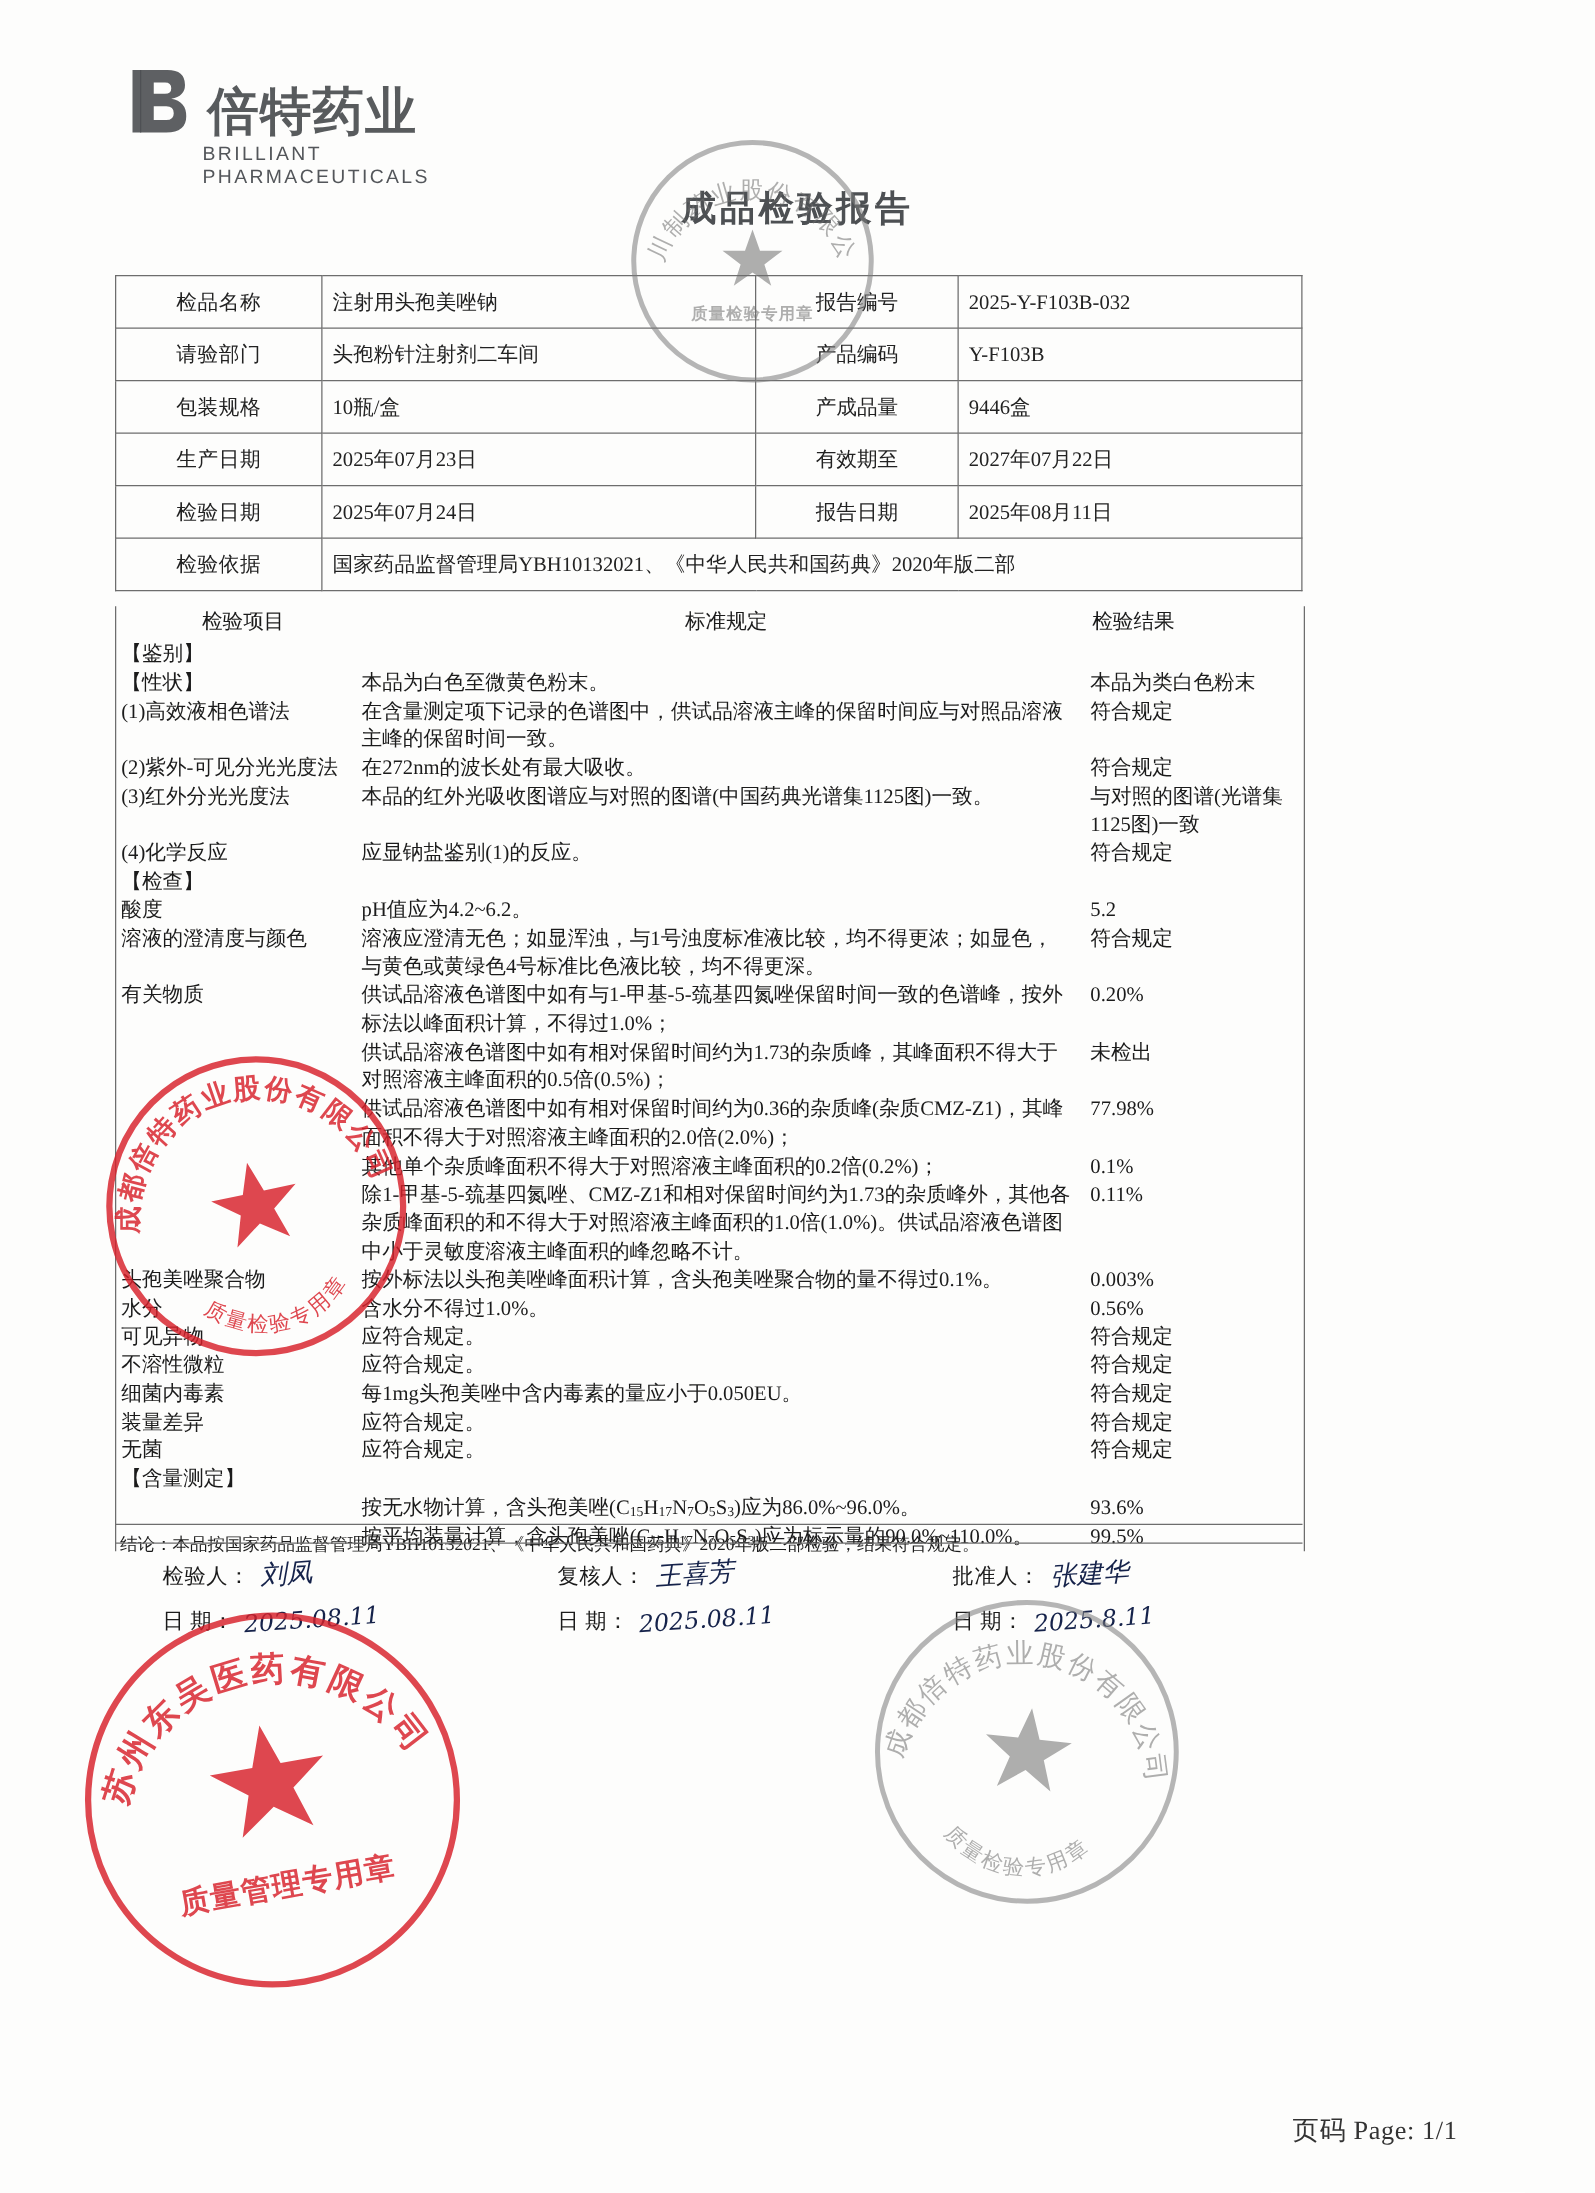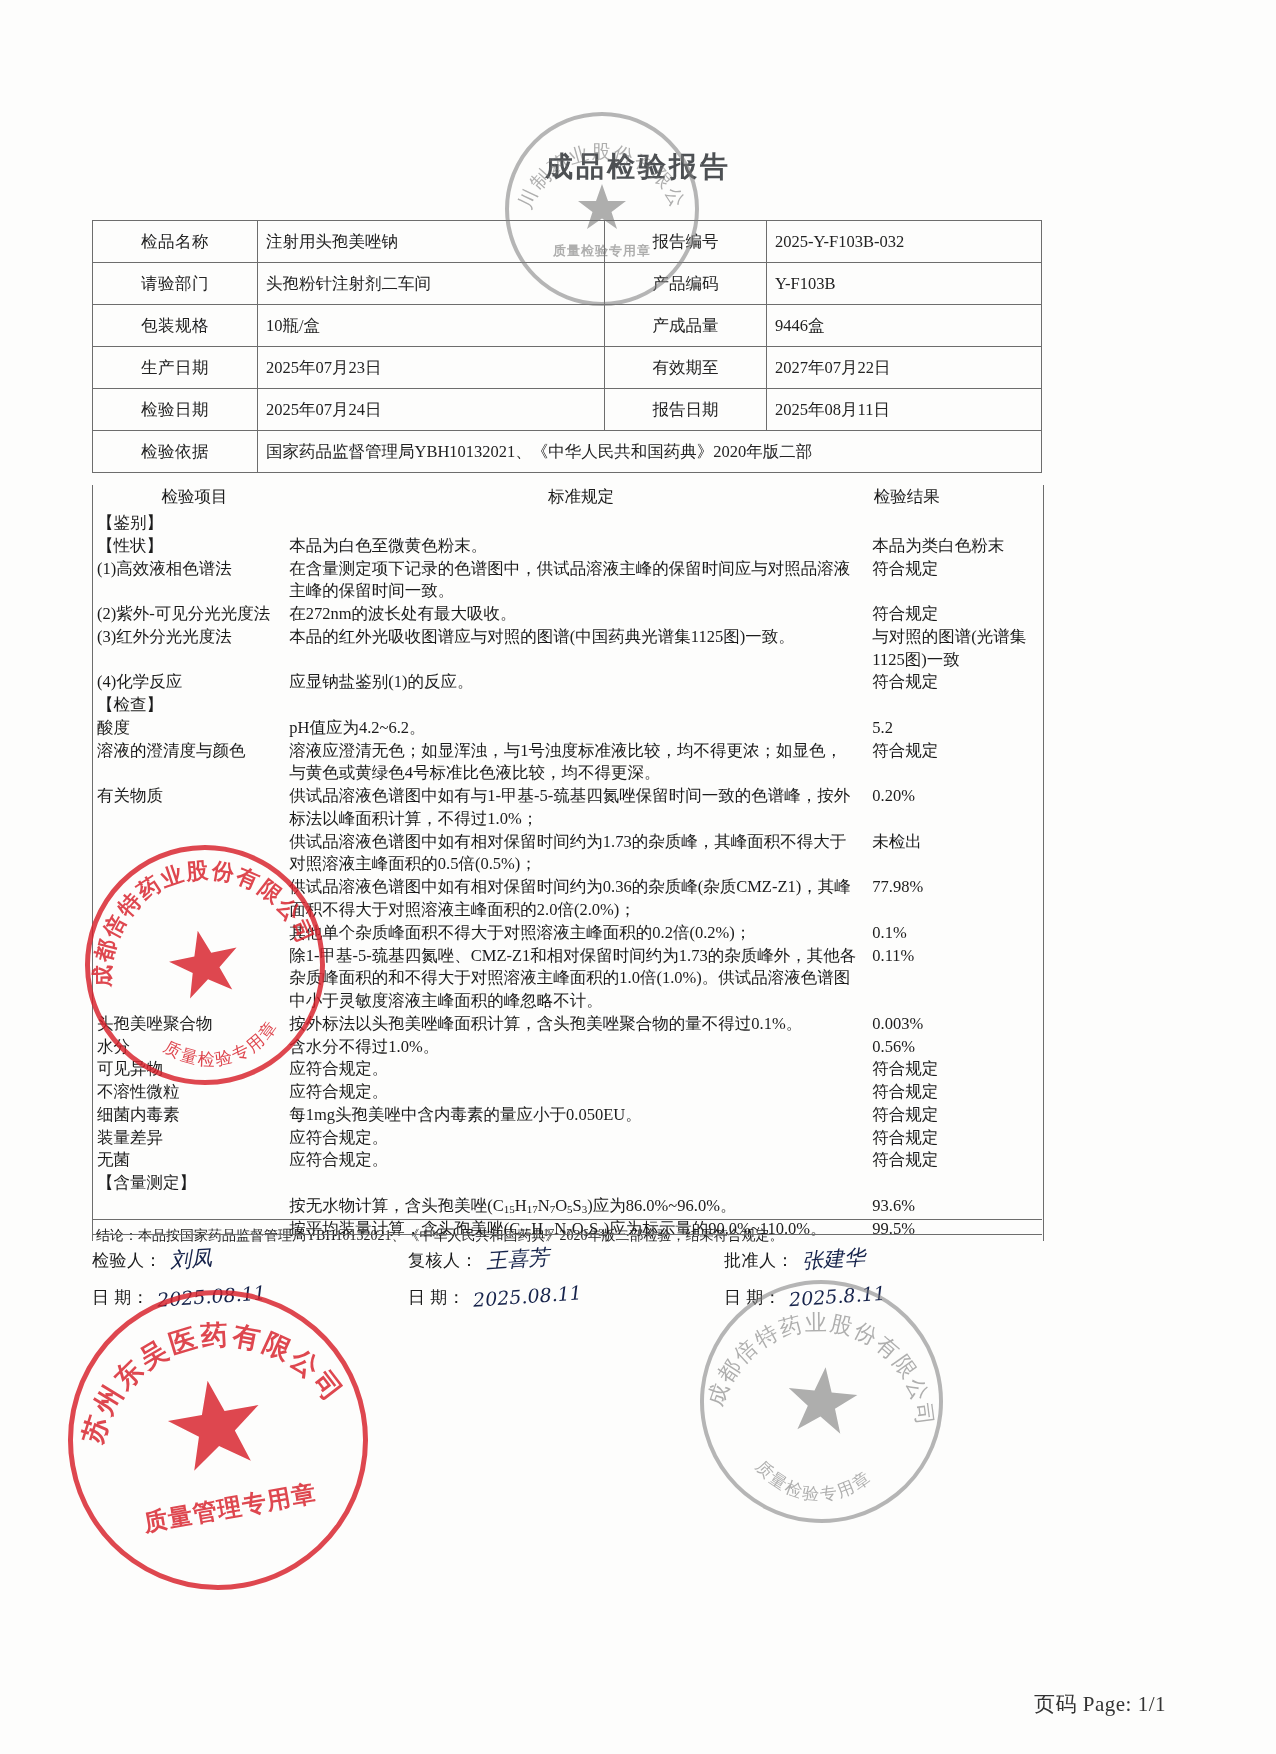--- a/index.html
+++ b/index.html
@@ -217,20 +217,34 @@
     font-family: "DejaVu Sans", sans-serif;
     font-weight: 700;
     letter-spacing: 1px;
   }
 </style>
 </head>
 <body>
 
 <div class="page">
 
+  <div class="logo-block">
+    <div class="logo-row">
+      <div class="logo-mark">
+        <svg viewBox="0 0 52 58" width="52" height="58">
+          <path d="M8 4 L30 4 Q44 4 44 16 Q44 25 33 27 Q45 29 45 41 Q45 54 29 54 L8 54 Z
+                   M19 14 L19 23 L28 23 Q33 23 33 18.5 Q33 14 28 14 Z
+                   M19 33 L19 44 L29 44 Q35 44 35 38.5 Q35 33 29 33 Z" fill="#4c4f52" opacity="0.9"></path>
+          <path d="M2 4 L9 4 L9 54 L2 54 Z" fill="#4c4f52" opacity="0.9"></path>
+        </svg>
+      </div>
+      <div class="logo-cn">倍特药业</div>
+    </div>
+    <div class="logo-en">BRILLIANT PHARMACEUTICALS</div>
+  </div>
 
   <div class="doc-title">成品检验报告</div>
 
   <table class="meta">
     <tbody>
       <tr>
         <td class="lbl">检品名称</td>
         <td class="val">注射用头孢美唑钠</td>
         <td class="lbl2">报告编号</td>
         <td class="val2">2025-Y-F103B-032</td>
@@ -391,21 +405,21 @@
         <div class="c1"></div>
         <div class="c2">按平均装量计算，含头孢美唑(C<sub>15</sub>H<sub>17</sub>N<sub>7</sub>O<sub>5</sub>S<sub>3</sub>)应为标示量的90.0%~110.0%。</div>
         <div class="c3">99.5%</div>
       </div>
     </div>
 
   <div class="concl-sep" id="concl-sep" style="top: 1219px;"></div>
   <div class="conclusion" id="conclusion" style="top: 1220px;">结论：本品按国家药品监督管理局YBH10132021、《中华人民共和国药典》2020年版二部检验，结果符合规定。</div>
   <div class="concl-sep" id="concl-sep2" style="top: 1234px;"></div>
 
-  <div class="sig-area" style="top: 1245px;">
+  <div class="sig-area" style="top: 1245px; margin-left: 38px;">
     <div class="sig-row">
       <div class="sig-col">
         <div class="sig-line">
           <span class="sig-key">检验人：</span>
           <span class="hand">刘凤</span>
         </div>
         <div class="sig-line">
           <span class="sig-key">日  期：</span>
           <span class="hand sm">2025.08.11</span>
         </div>

